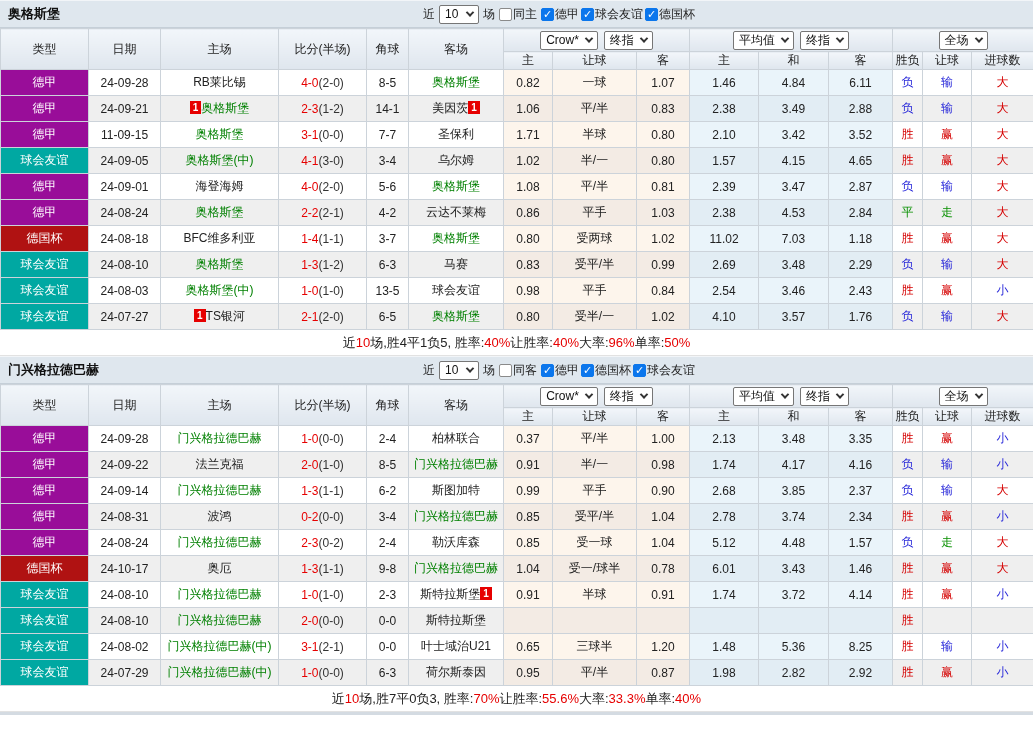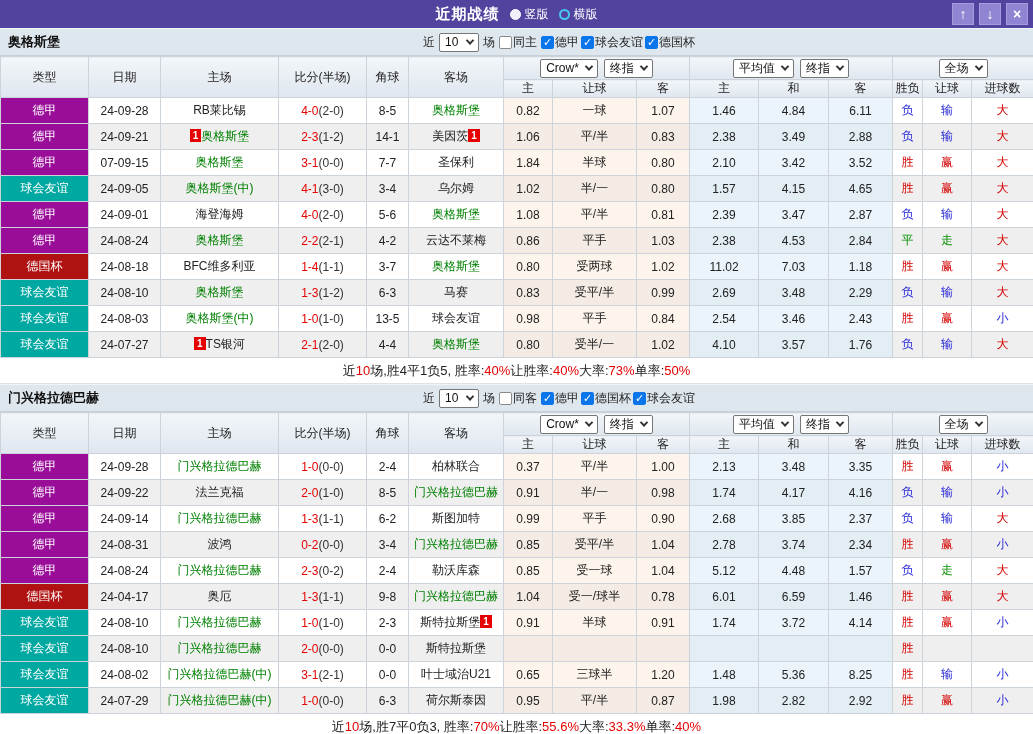--- a/index.html
+++ b/index.html
@@ -57,38 +57,20 @@
 
   
   .summary-row { height:26px; display:flex; align-items:center; justify-content:center; font-size:13px; border-bottom:1px solid #e2e2e2; background:#fff; }
   .seg-red { color:#e60000; }
 </style>
 </head>
 <body>
 
 <div class="app">
 
-  <header class="titlebar">
-    <div class="title-group">
-      <span class="page-title">近期战绩</span>
-      <label class="radio-opt">
-        <span class="radio selected"></span>
-        <span>竖版</span>
-      </label>
-      <label class="radio-opt">
-        <span class="radio unselected"></span>
-        <span>横版</span>
-      </label>
-    </div>
-    <div class="titlebar-buttons">
-      <div class="tbtn"><span>↑</span></div>
-      <div class="tbtn"><span>↓</span></div>
-      <div class="tbtn"><span>×</span></div>
-    </div>
-  </header>
 
   <div class="section-bar">
     <span class="team-title">奥格斯堡</span>
     <div class="filters">
       <span>近</span>
       <span class="sel" style="width:40px">
           <span>10</span>
           <i class="chev"></i>
         </span>
       <span>场</span>
@@ -214,26 +196,26 @@
           <td class="c-crow">0.83</td>
           <td class="c-avg">2.38</td>
           <td class="c-avg">3.49</td>
           <td class="c-avg">2.88</td>
           <td class="c-res res-blue">负</td>
           <td class="c-res res-blue">输</td>
           <td class="c-res res-red">大</td>
         </tr>
         <tr>
           <td class="c-type" style="background: rgb(153, 13, 153);">德甲</td>
-          <td class="c-date">07-09-15</td>
+          <td class="c-date">11-09-15</td>
           <td class="c-team"><span class="tname focus">奥格斯堡</span></td>
           <td class="c-score"><span class="score-main">3-1</span><span class="score-half">(0-0)</span></td>
           <td class="c-corner">7-7</td>
           <td class="c-team"><span class="tname">圣保利</span></td>
-          <td class="c-crow">1.84</td>
+          <td class="c-crow">1.71</td>
           <td class="c-crow">半球</td>
           <td class="c-crow">0.80</td>
           <td class="c-avg">2.10</td>
           <td class="c-avg">3.42</td>
           <td class="c-avg">3.52</td>
           <td class="c-res res-red">胜</td>
           <td class="c-res res-red">赢</td>
           <td class="c-res res-red">大</td>
         </tr>
         <tr>
@@ -336,21 +318,21 @@
           <td class="c-avg">2.43</td>
           <td class="c-res res-red">胜</td>
           <td class="c-res res-red">赢</td>
           <td class="c-res res-blue">小</td>
         </tr>
         <tr>
           <td class="c-type" style="background: rgb(0, 168, 162);">球会友谊</td>
           <td class="c-date">24-07-27</td>
           <td class="c-team"><span class="card">1</span><span class="tname">TS银河</span></td>
           <td class="c-score"><span class="score-main">2-1</span><span class="score-half">(2-0)</span></td>
-          <td class="c-corner">4-4</td>
+          <td class="c-corner">6-5</td>
           <td class="c-team"><span class="tname focus">奥格斯堡</span></td>
           <td class="c-crow">0.80</td>
           <td class="c-crow">受半/一</td>
           <td class="c-crow">1.02</td>
           <td class="c-avg">4.10</td>
           <td class="c-avg">3.57</td>
           <td class="c-avg">1.76</td>
           <td class="c-res res-blue">负</td>
           <td class="c-res res-blue">输</td>
           <td class="c-res res-red">大</td>
@@ -358,21 +340,21 @@
       </tbody>
   </table>
   <div class="summary-row">
       <span>近</span>
       <span class="seg-red">10</span>
       <span>场,胜4平1负5, 胜率:</span>
       <span class="seg-red">40%</span>
       <span> 让胜率:</span>
       <span class="seg-red">40%</span>
       <span> 大率:</span>
-      <span class="seg-red">73%</span>
+      <span class="seg-red">96%</span>
       <span> 单率:</span>
       <span class="seg-red">50%</span>
     </div>
 
   <div class="section-bar">
     <span class="team-title">门兴格拉德巴赫</span>
     <div class="filters">
       <span>近</span>
       <span class="sel" style="width:40px">
           <span>10</span>
@@ -552,30 +534,30 @@
           <td class="c-crow">1.04</td>
           <td class="c-avg">5.12</td>
           <td class="c-avg">4.48</td>
           <td class="c-avg">1.57</td>
           <td class="c-res res-blue">负</td>
           <td class="c-res res-green">走</td>
           <td class="c-res res-red">大</td>
         </tr>
         <tr>
           <td class="c-type" style="background: rgb(176, 18, 18);">德国杯</td>
-          <td class="c-date">24-04-17</td>
+          <td class="c-date">24-10-17</td>
           <td class="c-team"><span class="tname">奥厄</span></td>
           <td class="c-score"><span class="score-main">1-3</span><span class="score-half">(1-1)</span></td>
           <td class="c-corner">9-8</td>
           <td class="c-team"><span class="tname focus">门兴格拉德巴赫</span></td>
           <td class="c-crow">1.04</td>
           <td class="c-crow">受一/球半</td>
           <td class="c-crow">0.78</td>
           <td class="c-avg">6.01</td>
-          <td class="c-avg">6.59</td>
+          <td class="c-avg">3.43</td>
           <td class="c-avg">1.46</td>
           <td class="c-res res-red">胜</td>
           <td class="c-res res-red">赢</td>
           <td class="c-res res-red">大</td>
         </tr>
         <tr>
           <td class="c-type" style="background: rgb(0, 168, 162);">球会友谊</td>
           <td class="c-date">24-08-10</td>
           <td class="c-team"><span class="tname focus">门兴格拉德巴赫</span></td>
           <td class="c-score"><span class="score-main">1-0</span><span class="score-half">(1-0)</span></td>

